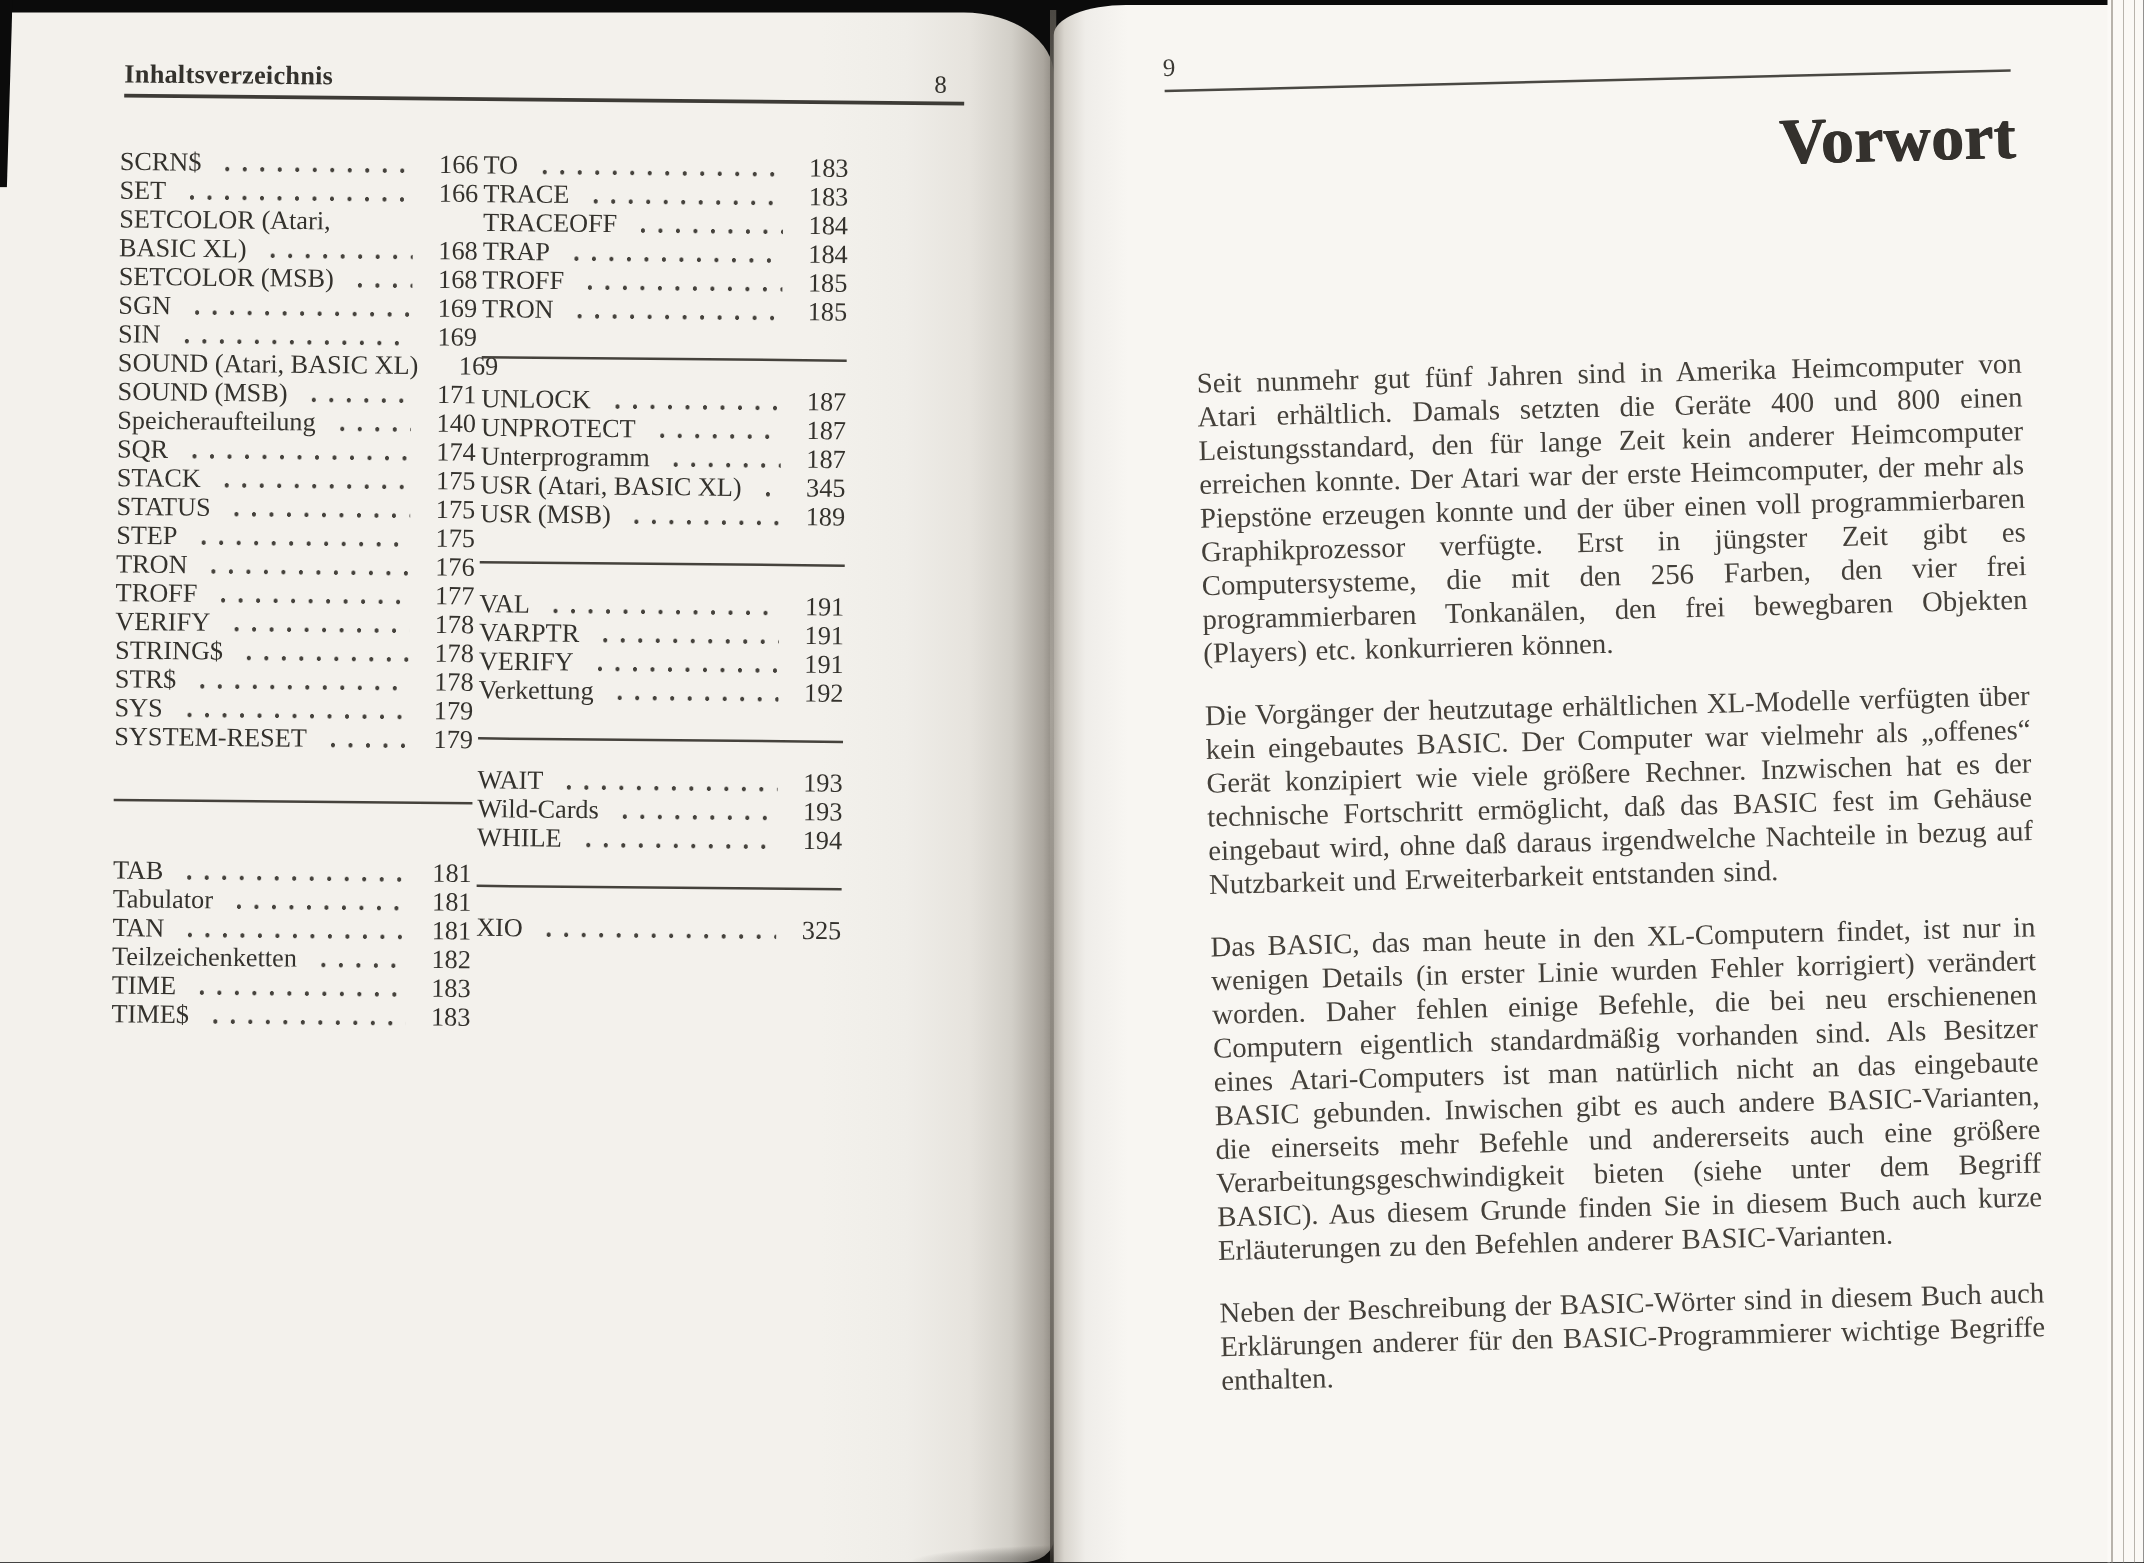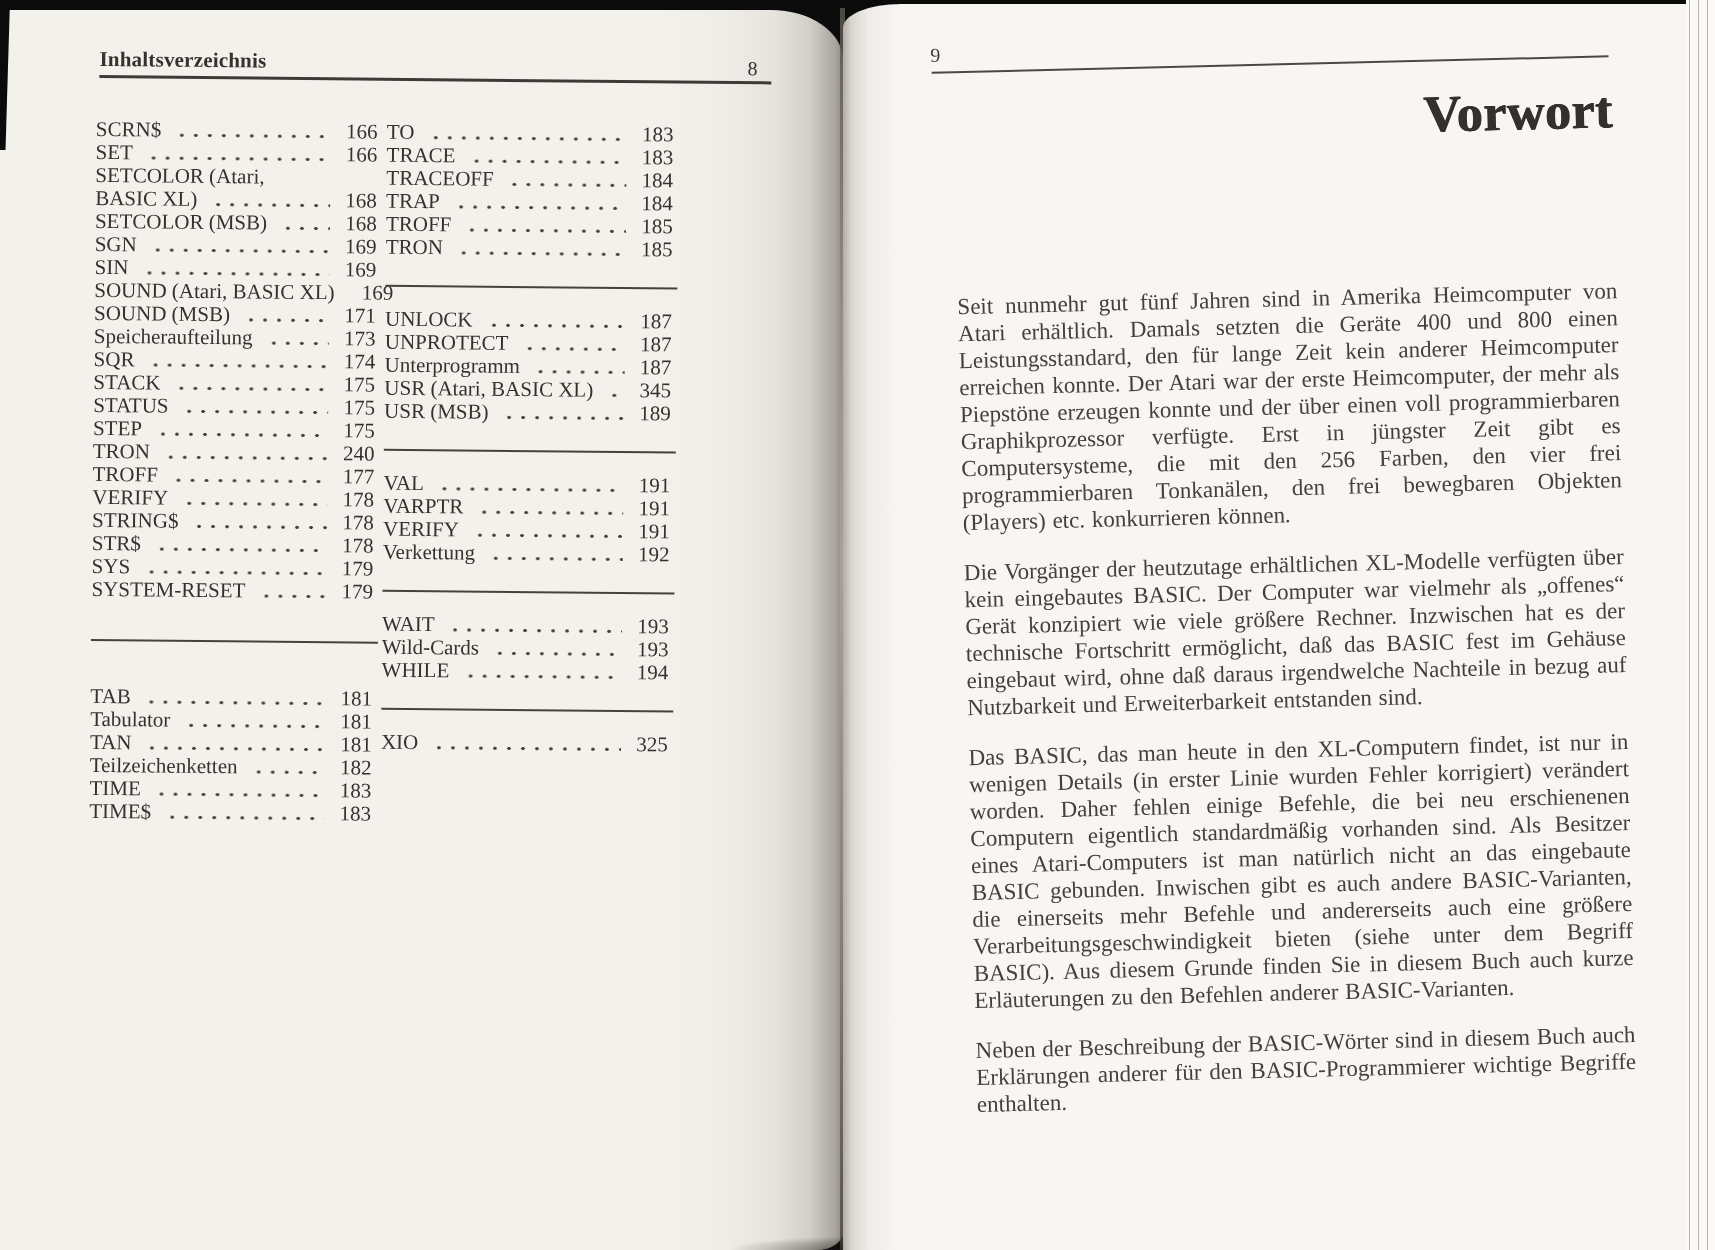--- a/index.html
+++ b/index.html
@@ -16,21 +16,21 @@
   .lp-num{position:absolute;left:748px;top:40px;font-size:20px;}
   .lp-rule{position:absolute;left:100px;top:64px;width:672px;height:2.5px;background:#3d3b36;}
   .toc-col{position:absolute;top:107px;font-size:21px;}
   .toc-col-1{left:97px;width:287px;}
   .toc-col-2{left:388px;width:292px;}
   .toc-row{display:flex;align-items:baseline;height:23px;line-height:23px;white-space:nowrap;}
   .toc-label{flex:none;}
   .toc-leader{flex:1 1 auto;align-self:stretch;margin:0 10px 0 12px;min-width:0;
     background-image:radial-gradient(circle,#45423c 1.6px,rgba(0,0,0,0) 1.9px);
     background-size:14px 5px;background-repeat:repeat-x;background-position:left 2px bottom 4px;}
-  .toc-page{flex:none;width:42px;text-align:center;font-family:Liberation Serif, serif;}
+  .toc-page{flex:none;width:42px;text-align:right;font-family:Liberation Serif, serif;}
   .toc-rule{height:2px;background:#45423c;margin:26px 0 21px 0;}
   .toc-col-1 .toc-rule{margin:38px 0 44px 0;}
 
   
   .fold{position:absolute;left:840px;top:8px;width:5px;height:1242px;opacity:.85;filter:blur(.4px);
     background:linear-gradient(to bottom,#57534d,#938e86 25%,#aaa59d 45%,#807b73 75%,#4e4a44 100%);}
   .bottom-shadow{position:absolute;left:730px;top:1236px;width:290px;height:14px;
     background:radial-gradient(ellipse at 50% 100%,rgba(22,20,16,.6),rgba(22,20,16,0) 72%);}
   .corner-strip{position:absolute;left:0;top:0;width:10px;height:150px;background:#0b0b0b;
     clip-path:polygon(0 0,100% 0,55% 100%,0 100%);}
@@ -102,21 +102,21 @@
             <span class="toc-page">169</span>
           </div>
           <div class="toc-row">
             <span class="toc-label">SOUND (MSB)</span>
             <span class="toc-leader"></span>
             <span class="toc-page">171</span>
           </div>
           <div class="toc-row">
             <span class="toc-label">Speicheraufteilung</span>
             <span class="toc-leader"></span>
-            <span class="toc-page">173</span>
+            <span class="toc-page">140</span>
           </div>
           <div class="toc-row">
             <span class="toc-label">SQR</span>
             <span class="toc-leader"></span>
             <span class="toc-page">174</span>
           </div>
           <div class="toc-row">
             <span class="toc-label">STACK</span>
             <span class="toc-leader"></span>
             <span class="toc-page">175</span>
@@ -127,21 +127,21 @@
             <span class="toc-page">175</span>
           </div>
           <div class="toc-row">
             <span class="toc-label">STEP</span>
             <span class="toc-leader"></span>
             <span class="toc-page">175</span>
           </div>
           <div class="toc-row">
             <span class="toc-label">TRON</span>
             <span class="toc-leader"></span>
-            <span class="toc-page">240</span>
+            <span class="toc-page">176</span>
           </div>
           <div class="toc-row">
             <span class="toc-label">TROFF</span>
             <span class="toc-leader"></span>
             <span class="toc-page">177</span>
           </div>
           <div class="toc-row">
             <span class="toc-label">VERIFY</span>
             <span class="toc-leader"></span>
             <span class="toc-page">178</span>

